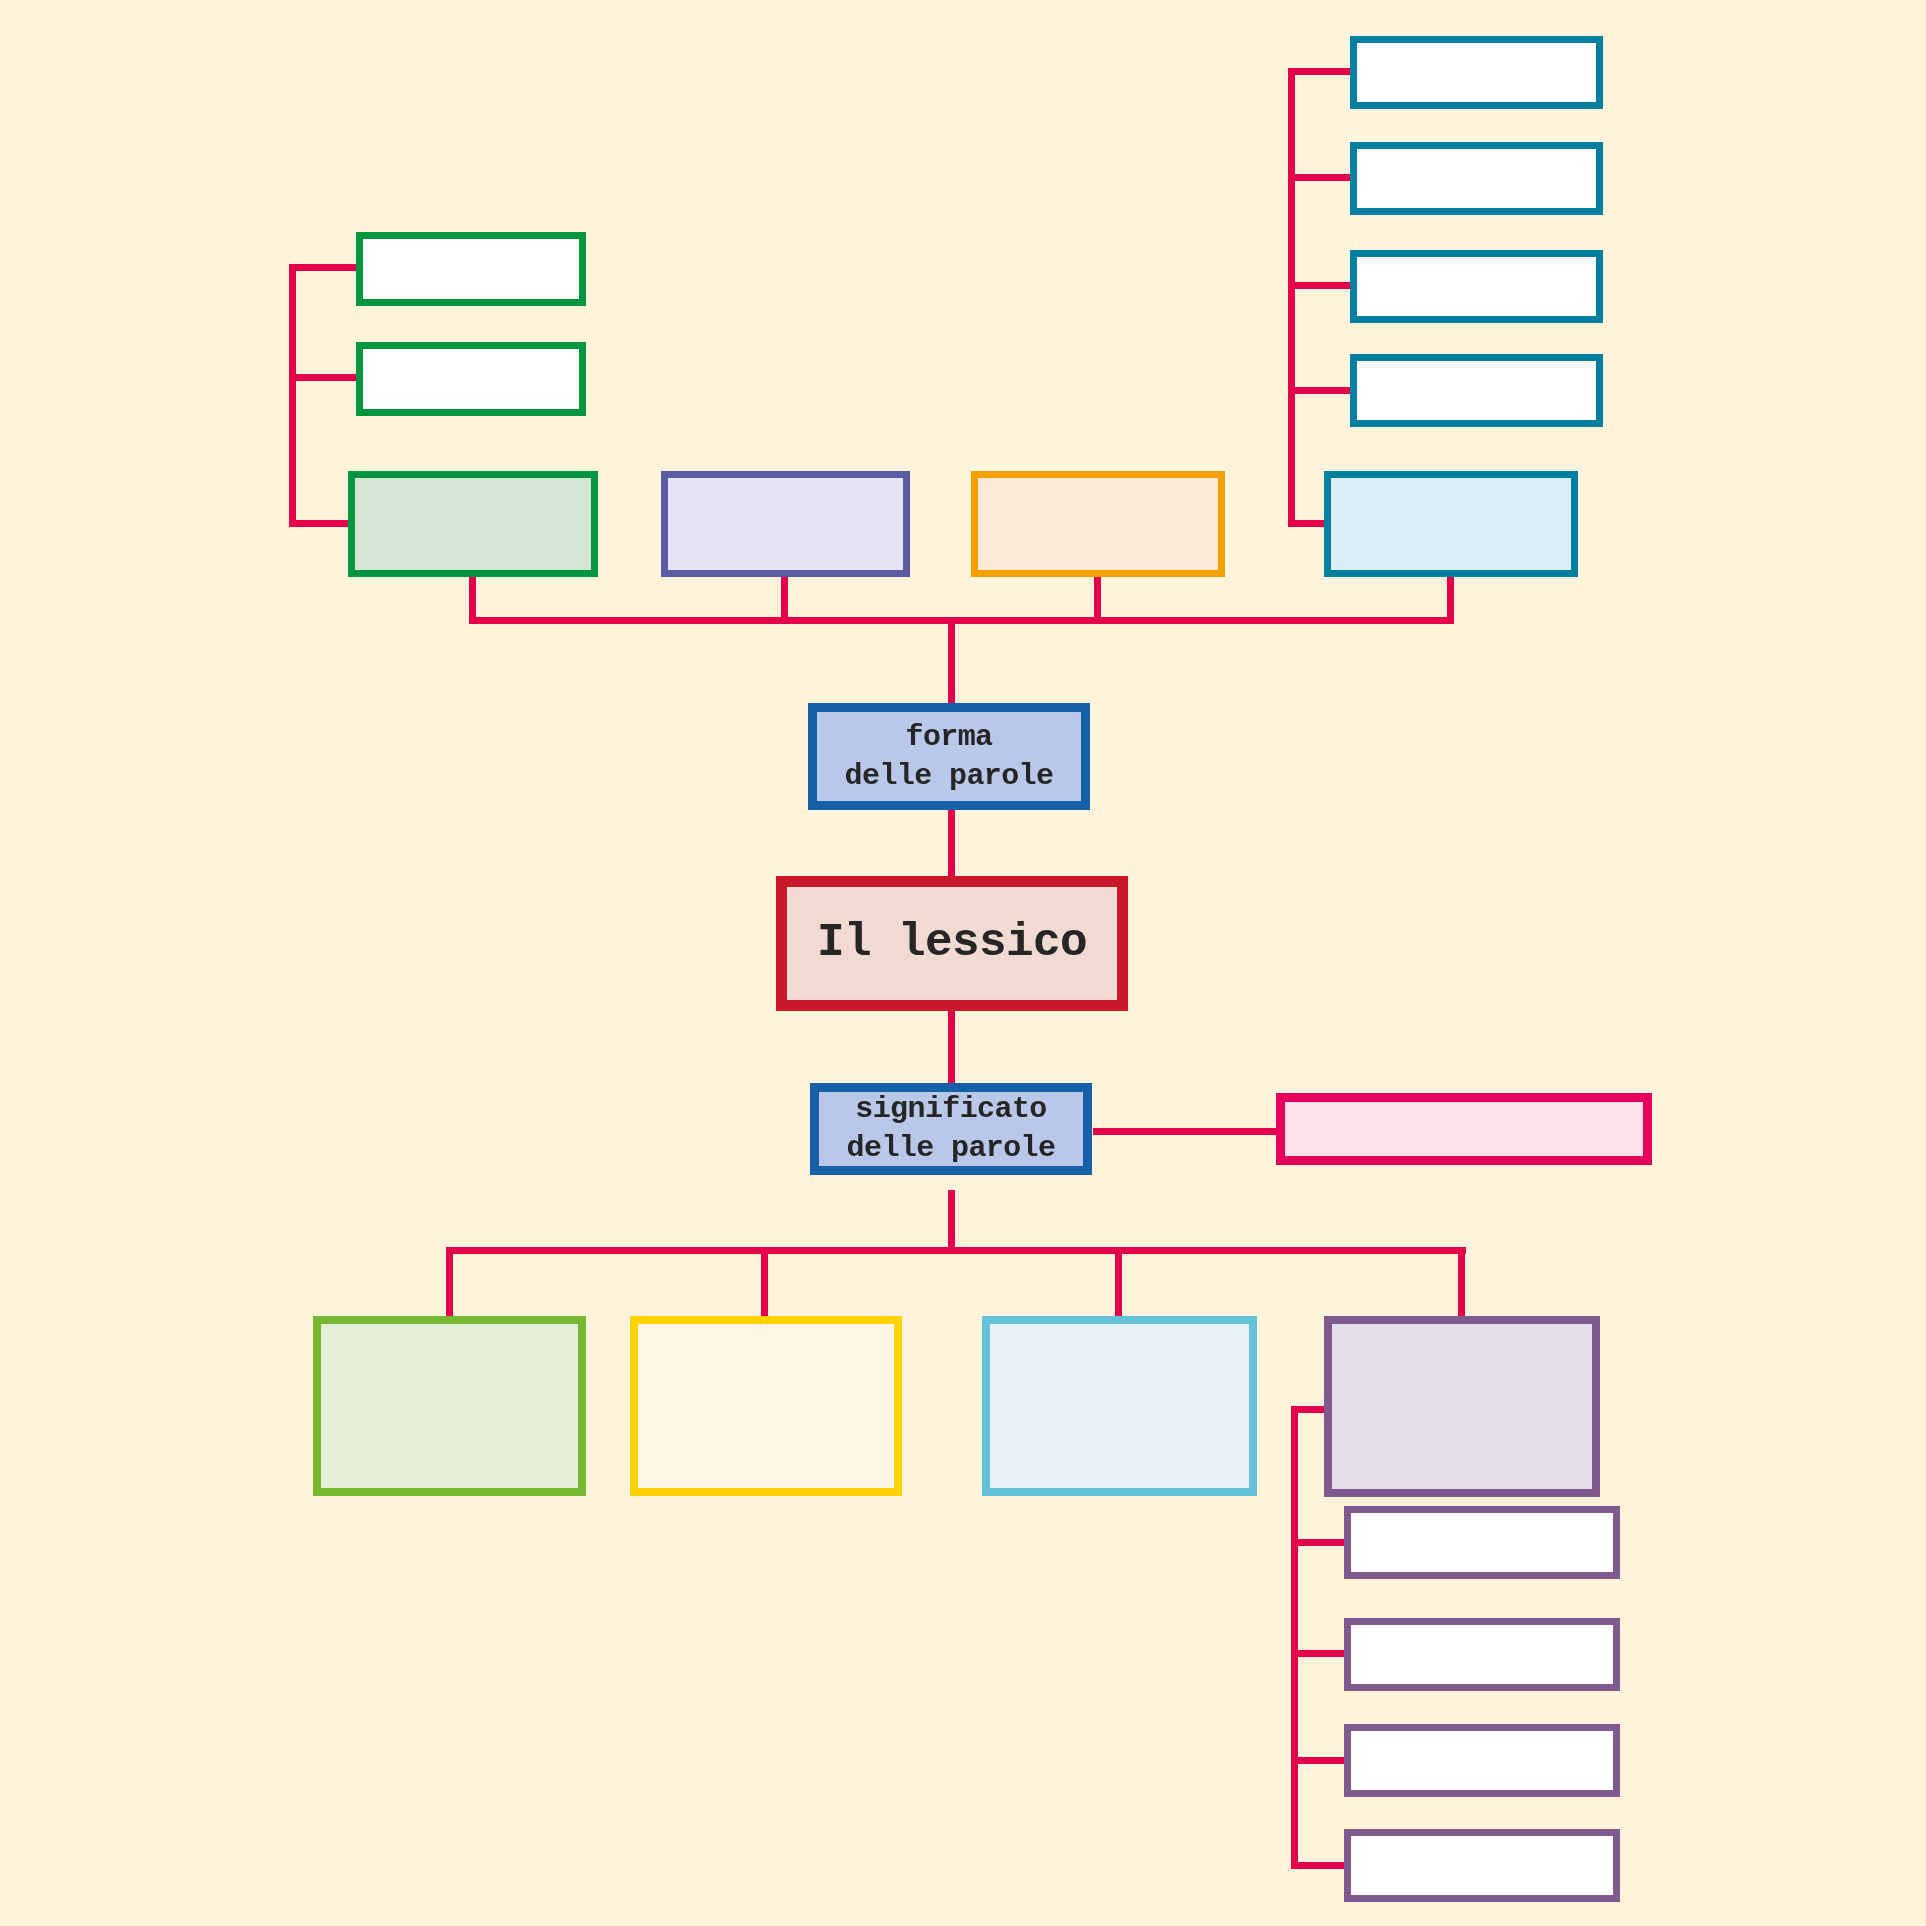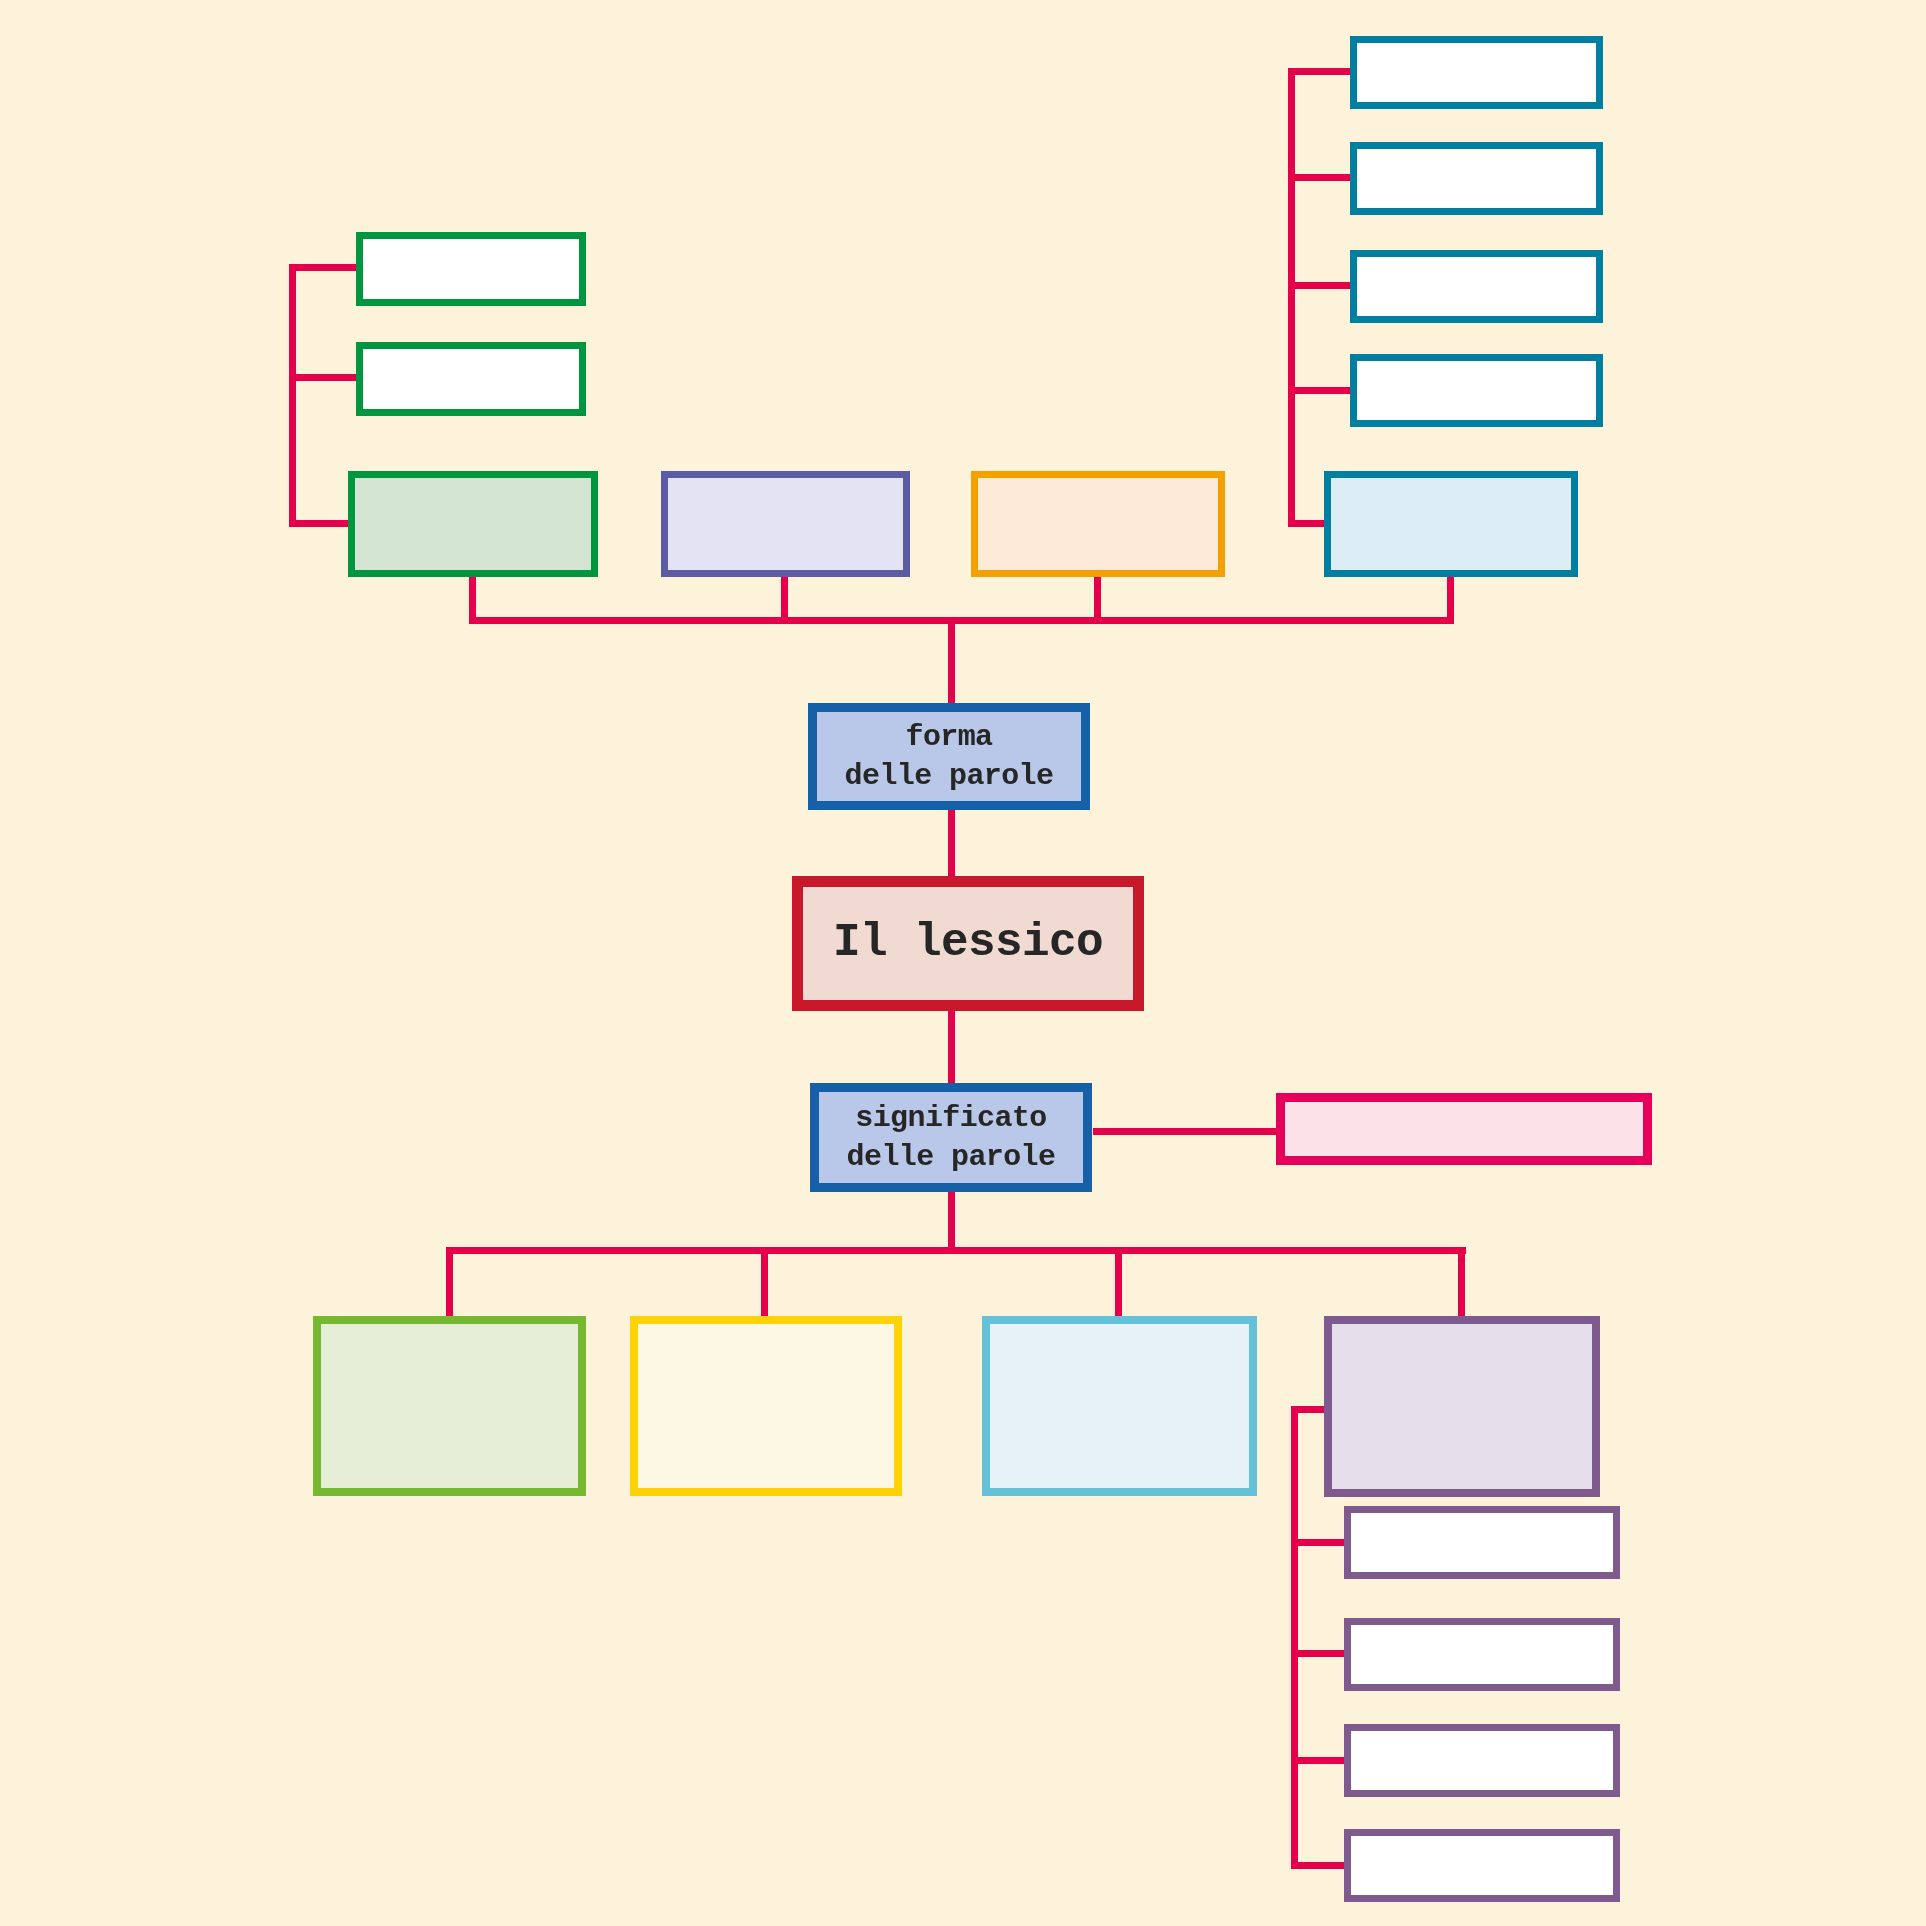--- a/index.html
+++ b/index.html
@@ -74,24 +74,24 @@
     <div class="box" style="left: 971px; top: 471px; width: 254px; height: 106px; border-width: 7.7px; border-color: rgb(244, 161, 0); background: rgb(253, 235, 216);"></div>
     <div class="box" style="left: 1324px; top: 471px; width: 254px; height: 106px; border-width: 7.7px; border-color: rgb(0, 127, 160); background: rgb(220, 237, 246);"></div>
     <div class="box" style="left: 1350px; top: 36px; width: 253px; height: 73px; border-width: 7.7px; border-color: rgb(0, 127, 160); background: rgb(255, 255, 255);"></div>
     <div class="box" style="left: 1350px; top: 142px; width: 253px; height: 73px; border-width: 7.7px; border-color: rgb(0, 127, 160); background: rgb(255, 255, 255);"></div>
     <div class="box" style="left: 1350px; top: 250px; width: 253px; height: 73px; border-width: 7.7px; border-color: rgb(0, 127, 160); background: rgb(255, 255, 255);"></div>
     <div class="box" style="left: 1350px; top: 354px; width: 253px; height: 73px; border-width: 7.7px; border-color: rgb(0, 127, 160); background: rgb(255, 255, 255);"></div>
     <div class="box" style="left: 808px; top: 703px; width: 282px; height: 107px; border-width: 9.6px; border-color: rgb(22, 96, 167); background: rgb(185, 199, 232);">
       <span style="font-size: 30px; color: rgb(38, 38, 38);">forma
 delle parole</span>
     </div>
-    <div class="box" style="left: 776px; top: 876px; width: 352px; height: 135px; border-width: 11.6px; border-color: rgb(201, 24, 44); background: rgb(241, 218, 210); margin-left: 16px;">
+    <div class="box" style="left: 776px; top: 876px; width: 352px; height: 135px; border-width: 11.6px; border-color: rgb(201, 24, 44); background: rgb(241, 218, 210);">
       <span style="font-size: 46px; color: rgb(38, 38, 38);">Il lessico</span>
     </div>
-    <div class="box" style="left: 810px; top: 1083px; width: 282px; height: 109px; border-width: 9.6px; border-color: rgb(22, 96, 167); background: rgb(185, 199, 232);">
+    <div class="box" style="left: 810px; top: 1083px; width: 282px; height: 92px; border-width: 9.6px; border-color: rgb(22, 96, 167); background: rgb(185, 199, 232);">
       <span style="font-size: 30px; color: rgb(38, 38, 38);">significato
 delle parole</span>
     </div>
     <div class="box" style="left: 1276px; top: 1093px; width: 376px; height: 72px; border-width: 9px; border-color: rgb(229, 0, 91); background: rgb(251, 226, 233);"></div>
     <div class="box" style="left: 313px; top: 1316px; width: 273px; height: 180px; border-width: 8.3px; border-color: rgb(118, 184, 47); background: rgb(230, 238, 216);"></div>
     <div class="box" style="left: 630px; top: 1316px; width: 272px; height: 180px; border-width: 8.3px; border-color: rgb(255, 210, 4); background: rgb(253, 248, 228);"></div>
     <div class="box" style="left: 982px; top: 1316px; width: 275px; height: 180px; border-width: 8.3px; border-color: rgb(99, 194, 216); background: rgb(230, 242, 248);"></div>
     <div class="box" style="left: 1324px; top: 1316px; width: 276px; height: 181px; border-width: 8.3px; border-color: rgb(127, 90, 142); background: rgb(229, 223, 235);"></div>
     <div class="box" style="left: 1344px; top: 1506px; width: 276px; height: 73px; border-width: 7.7px; border-color: rgb(127, 90, 142); background: rgb(255, 255, 255);"></div>
     <div class="box" style="left: 1344px; top: 1618px; width: 276px; height: 73px; border-width: 7.7px; border-color: rgb(127, 90, 142); background: rgb(255, 255, 255);"></div>

